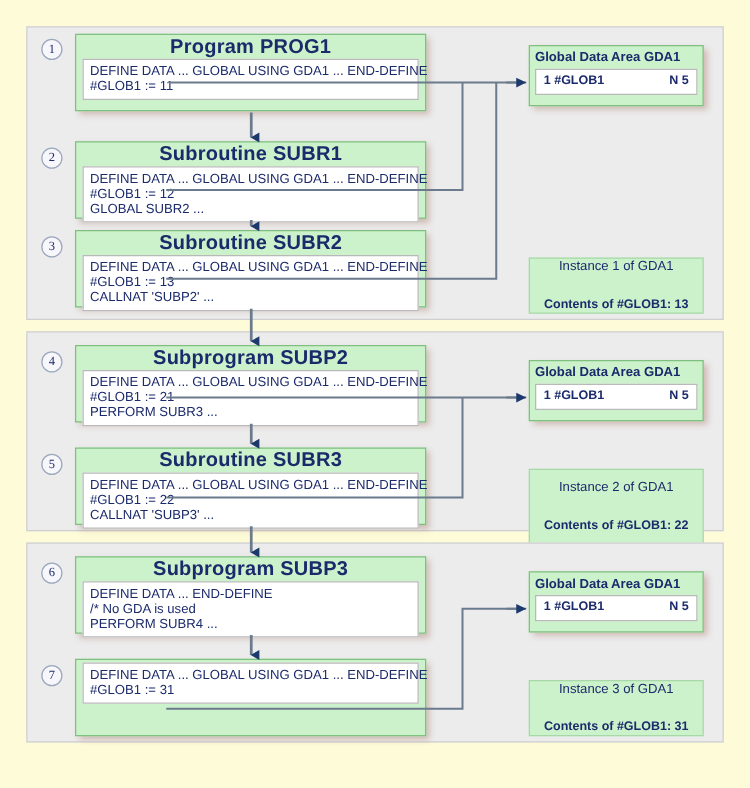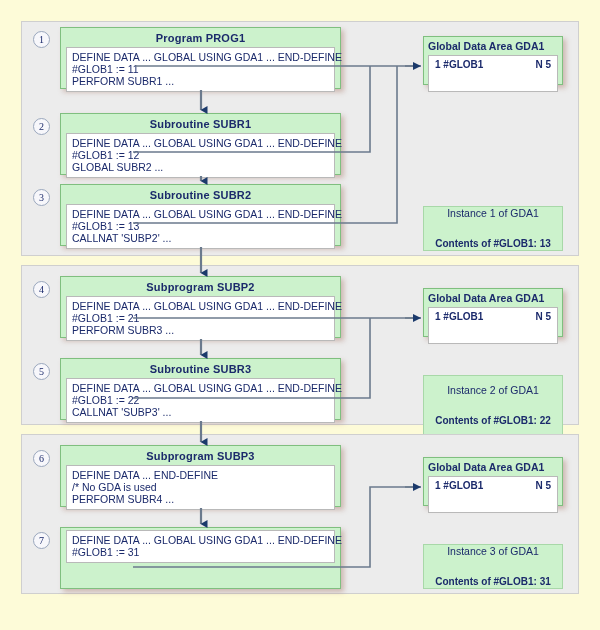--- a/index.html
+++ b/index.html
@@ -39,21 +39,21 @@
     position:absolute;
     background:#ccf2cc;
     border:1px solid #7fbf7f;
     box-sizing:border-box;
     box-shadow:3px 3px 5px rgba(150,90,70,.35);
     padding:2px 5px 5px 5px;
   }
   .module .mtitle{
     color:#1b2a6b;
     font-weight:bold;
-    font-size:11px;
+    font-size:16px;
     text-align:center;
     line-height:14px;
     padding:1px 0 2px 0;
     letter-spacing:.2px;
   }
   .module .mbody{
     background:#ffffff;
     border:1px solid #b9b9b9;
     box-sizing:border-box;
     padding:3px 5px 4px 5px;
@@ -79,21 +79,21 @@
     font-weight:bold;
     font-size:10.5px;
     text-align:left;
     line-height:13px;
     padding:1px 0 2px 0;
   }
   .gdabox .gbody{
     background:#fff;
     border:1px solid #b9b9b9;
     box-sizing:border-box;
-    padding:3px 6px 20px 6px;
+    padding:3px 6px 4px 6px;
     display:flex;
     justify-content:space-between;
     align-items:center;
   }
   .gdabox .gbody span{
     color:#1b2a6b;
     font-size:10px;
     line-height:12px;
     font-weight:bold;
   }
@@ -122,21 +122,20 @@
 <div id="stage">
 
   <div class="group" style="left:21px;top:21px;width:558px;height:235px;"></div>
 
   <div class="stepnum" style="left:33px;top:31px;">1</div>
   <div class="module" style="left:60px;top:27px;width:281px;height:62px;">
     <div class="mtitle">Program PROG1</div>
     <div class="mbody">
       <div class="cl">DEFINE DATA ... GLOBAL USING GDA1 ... END-DEFINE</div>
       <div class="cl">#GLOB1 := 11</div>
-      <div class="cl">PERFORM SUBR1 ...</div>
     </div>
   </div>
 
   <div class="stepnum" style="left:33px;top:118px;">2</div>
   <div class="module" style="left:60px;top:113px;width:281px;height:62px;">
     <div class="mtitle">Subroutine SUBR1</div>
     <div class="mbody">
       <div class="cl">DEFINE DATA ... GLOBAL USING GDA1 ... END-DEFINE</div>
       <div class="cl">#GLOB1 := 12</div>
       <div class="cl">GLOBAL SUBR2 ...</div>

